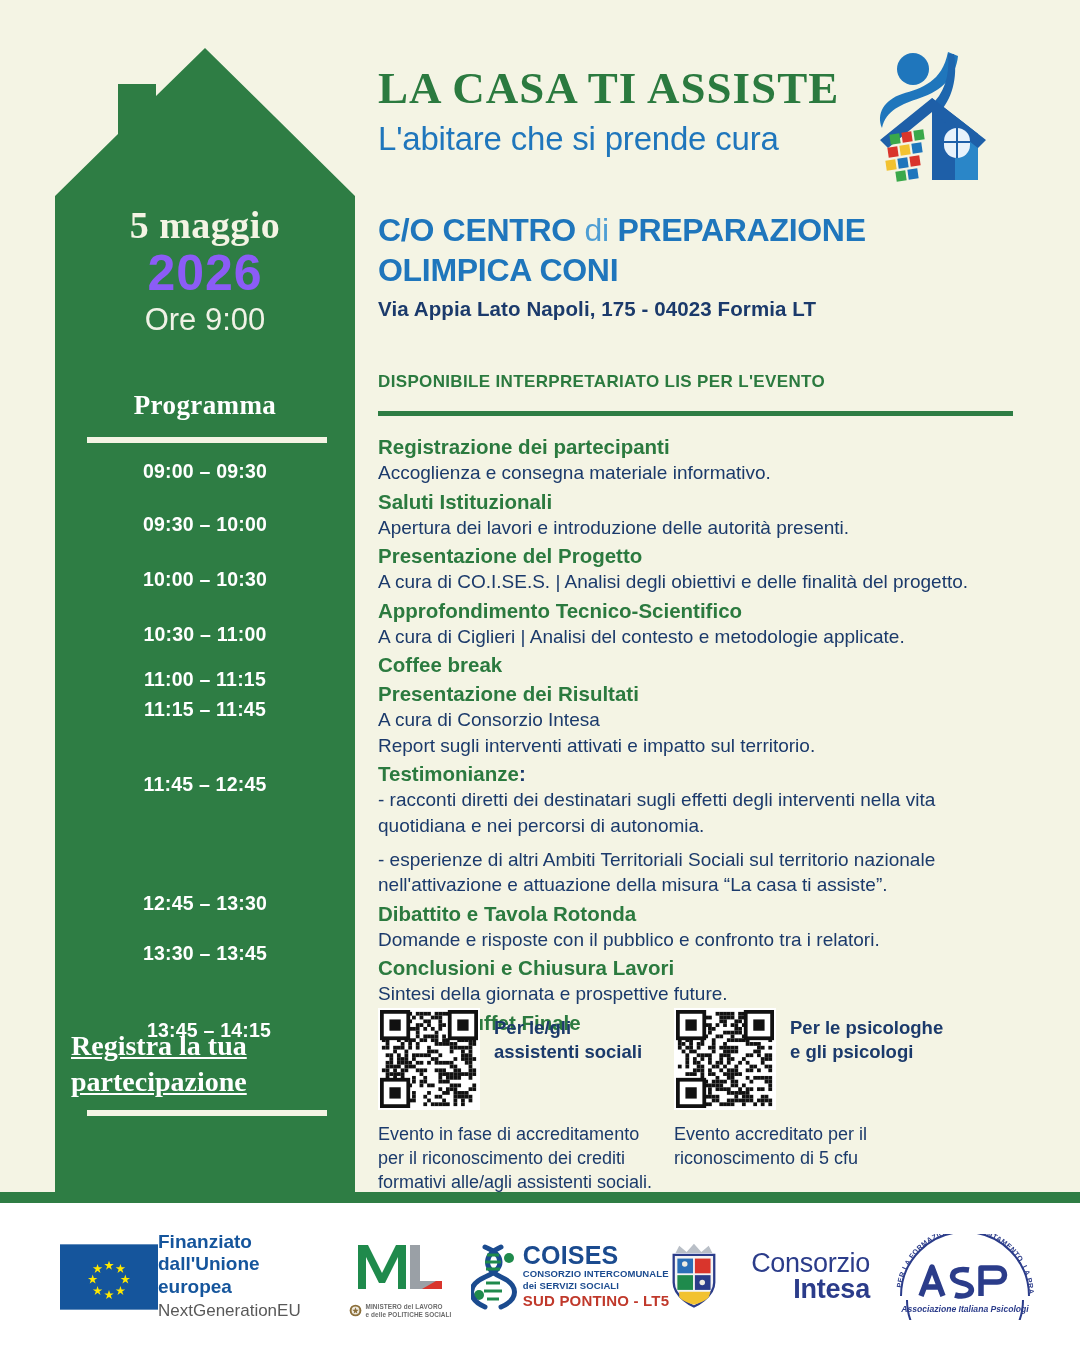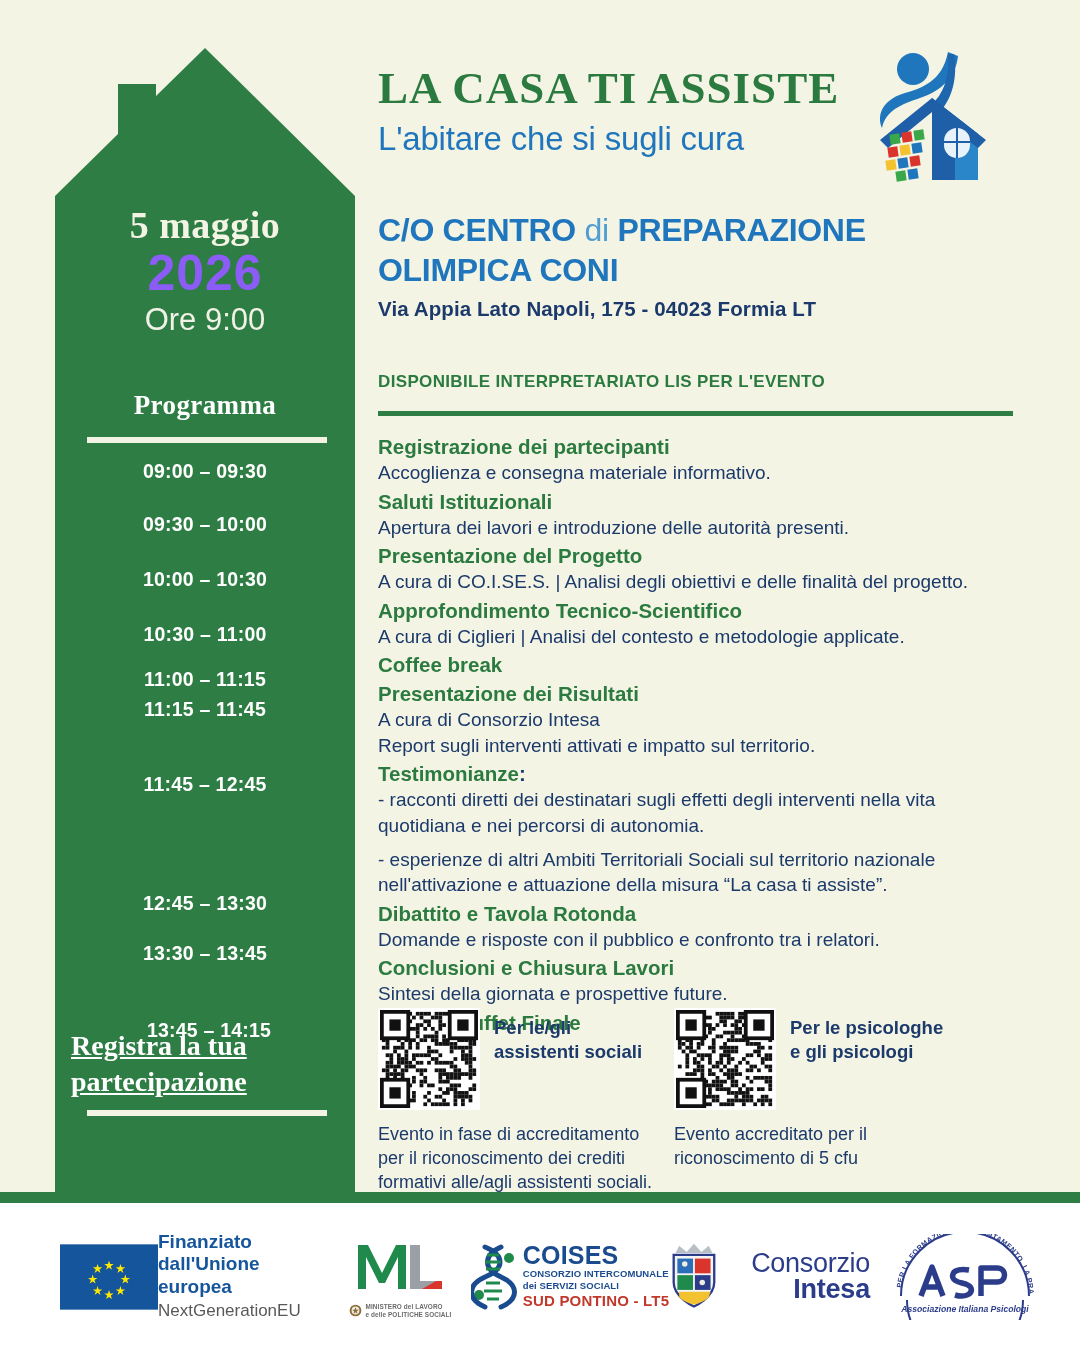--- a/index.html
+++ b/index.html
@@ -118,21 +118,21 @@
           <div class="time-row" style="position: absolute; left: 0px; width: 300px; top: 482px;">13:30 – 13:45</div>
           <div class="time-row" style="position: absolute; left: 0px; width: 308px; top: 559px;">13:45 – 14:15</div>
         </div>
 
       <div class="registra">Registra la tua partecipazione</div>
       <div class="divider-bottom"></div>
     </div>
   </div>
 
   <div class="title-main">LA CASA TI ASSISTE</div>
-  <div class="title-sub">L'abitare che si sugli cura</div>
+  <div class="title-sub">L'abitare che si prende cura</div>
 
   <svg class="brand-logo" viewBox="0 0 120 140">
     <circle cx="41" cy="21" r="16" fill="#1f76bc"></circle>
     <path d="M76 4 C70 34 50 40 30 46 C12 52 4 66 10 80 C14 62 30 56 48 50 C70 43 84 28 86 8 Z" fill="#1f76bc"></path>
     <path d="M82 6 C86 30 80 52 66 66 L58 58 C72 46 78 28 76 6 Z" fill="#1e66ae"></path>
     <path d="M60 50 L106 86 L106 132 L60 132 Z" fill="#1e5fa8"></path>
     <path d="M60 50 L106 86 L106 132 L83 132 L83 68 Z" fill="#2a86c8"></path>
     <path d="M60 50 L114 92 L106 100 L60 64 L16 100 L8 92 Z" fill="#1e5fa8"></path>
     <rect x="72" y="80" width="26" height="30" rx="13" fill="#e8f2fb"></rect>
     <rect x="84" y="80" width="2" height="30" fill="#1e5fa8"></rect>

